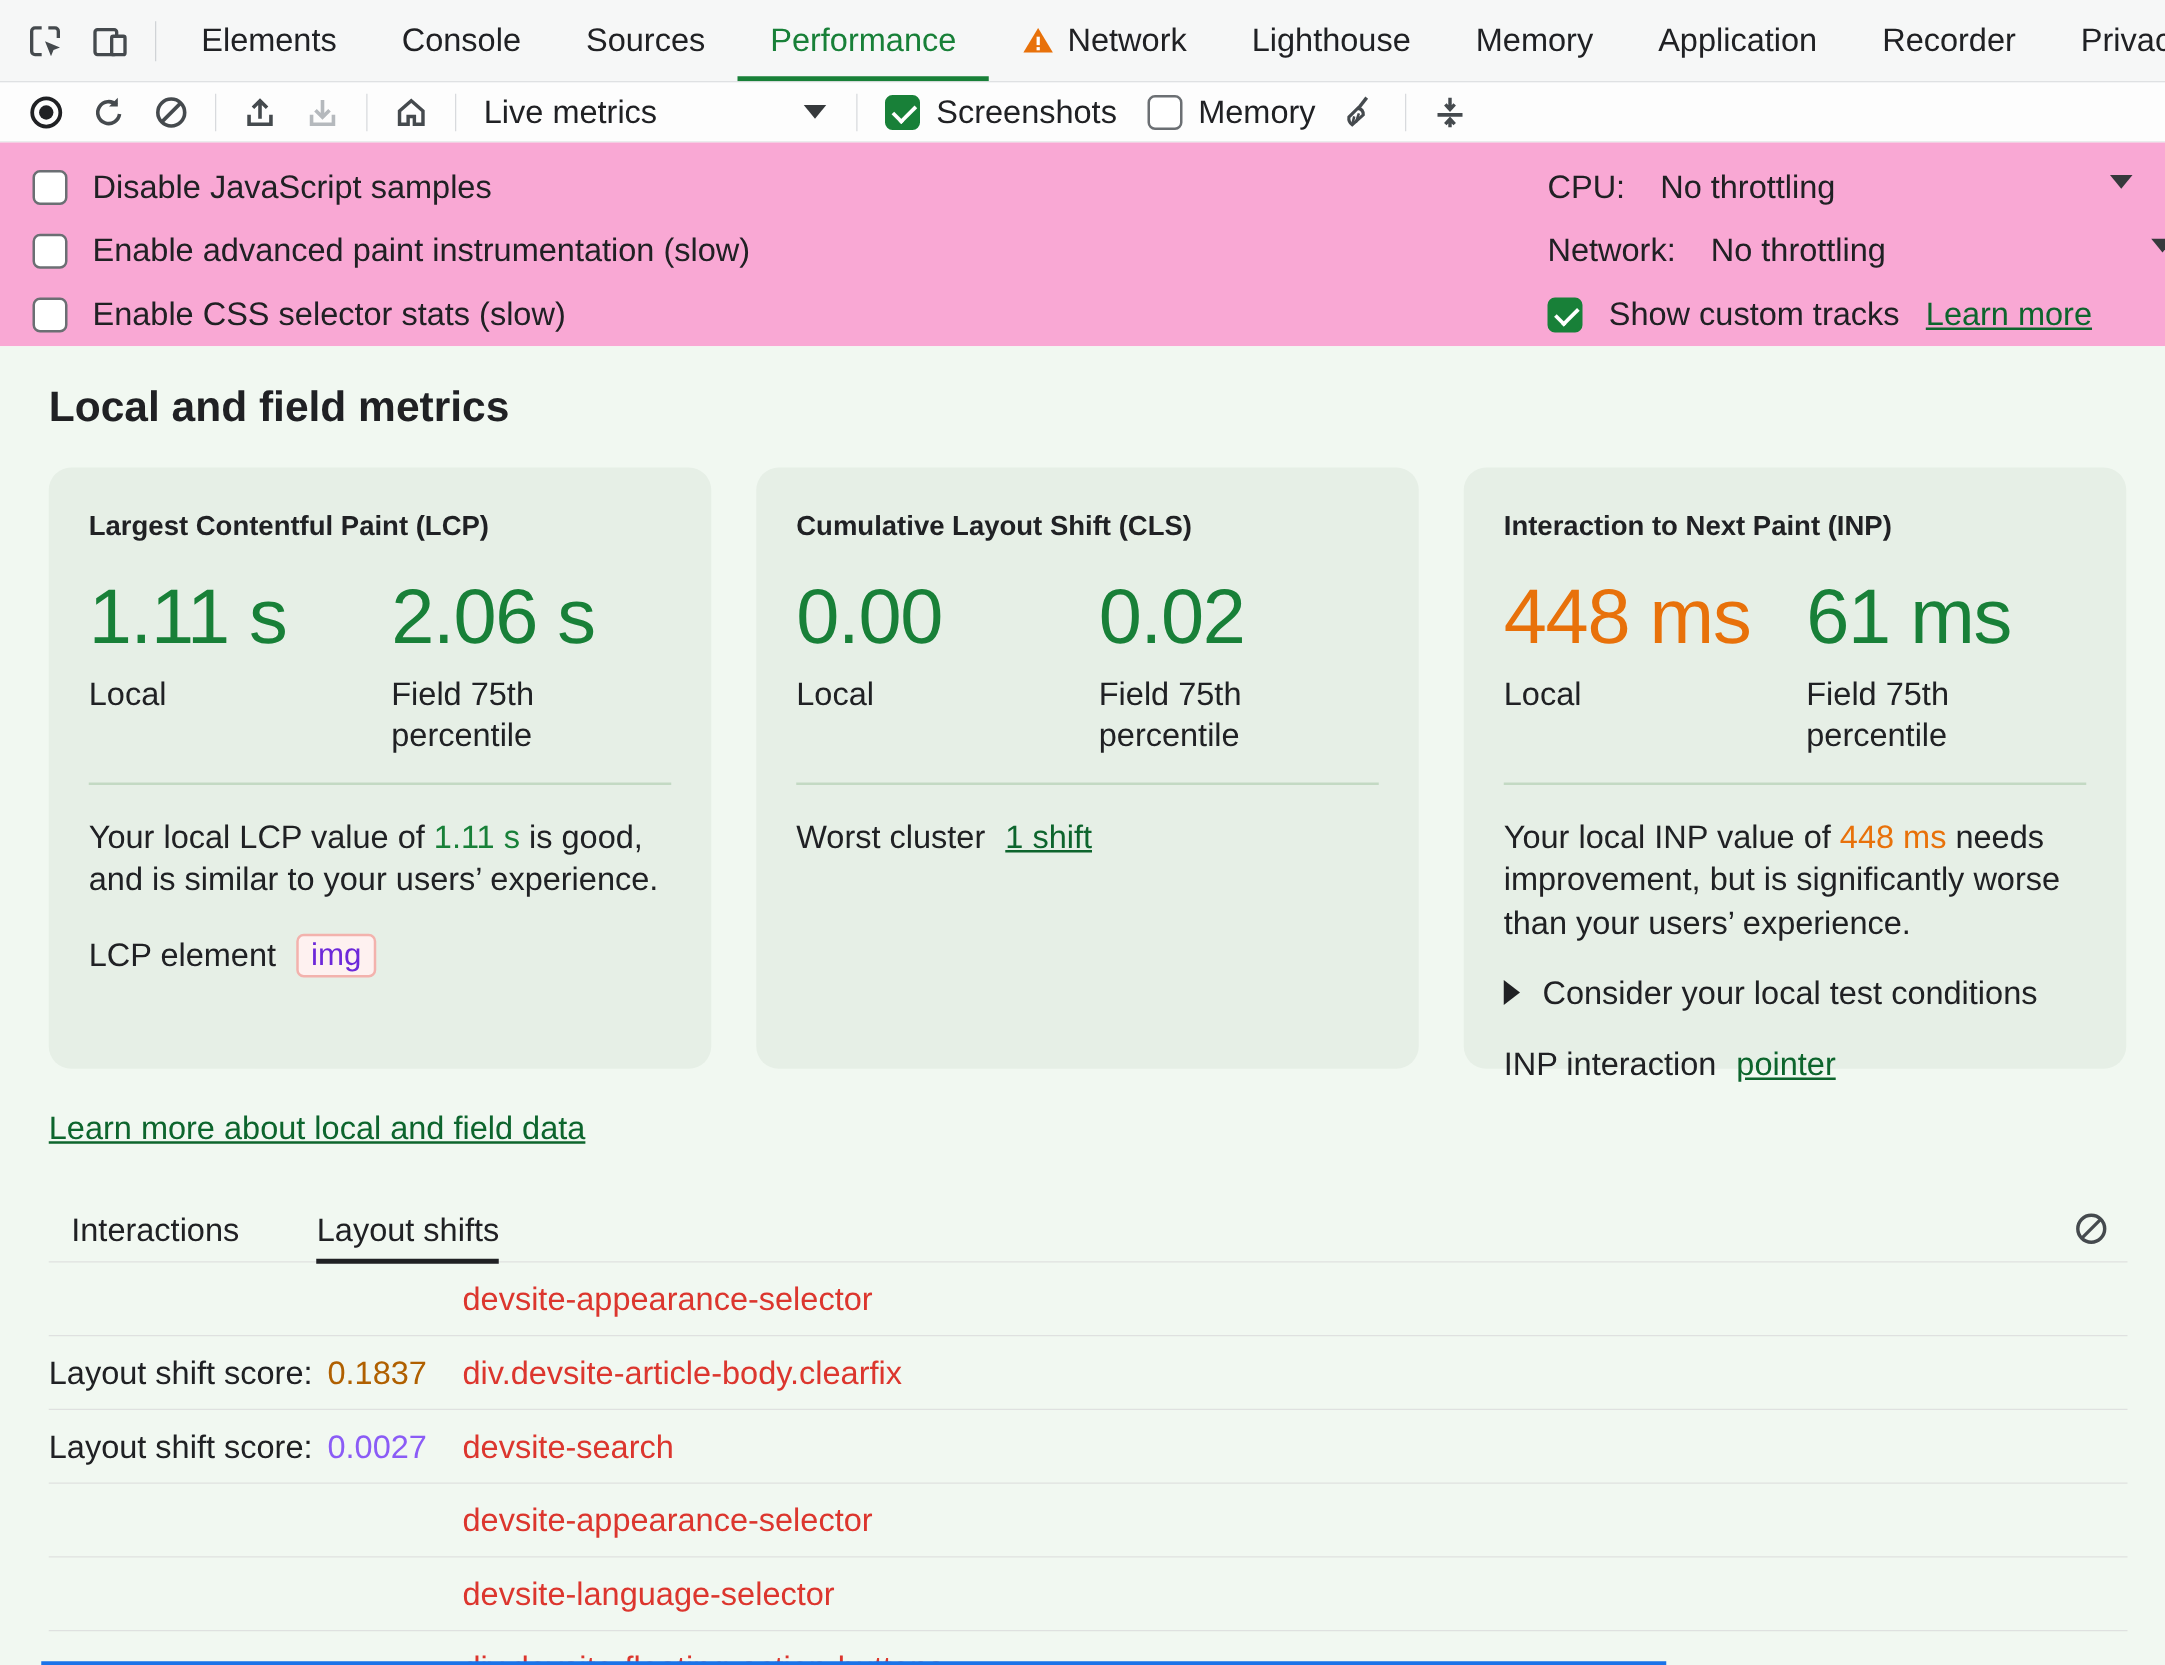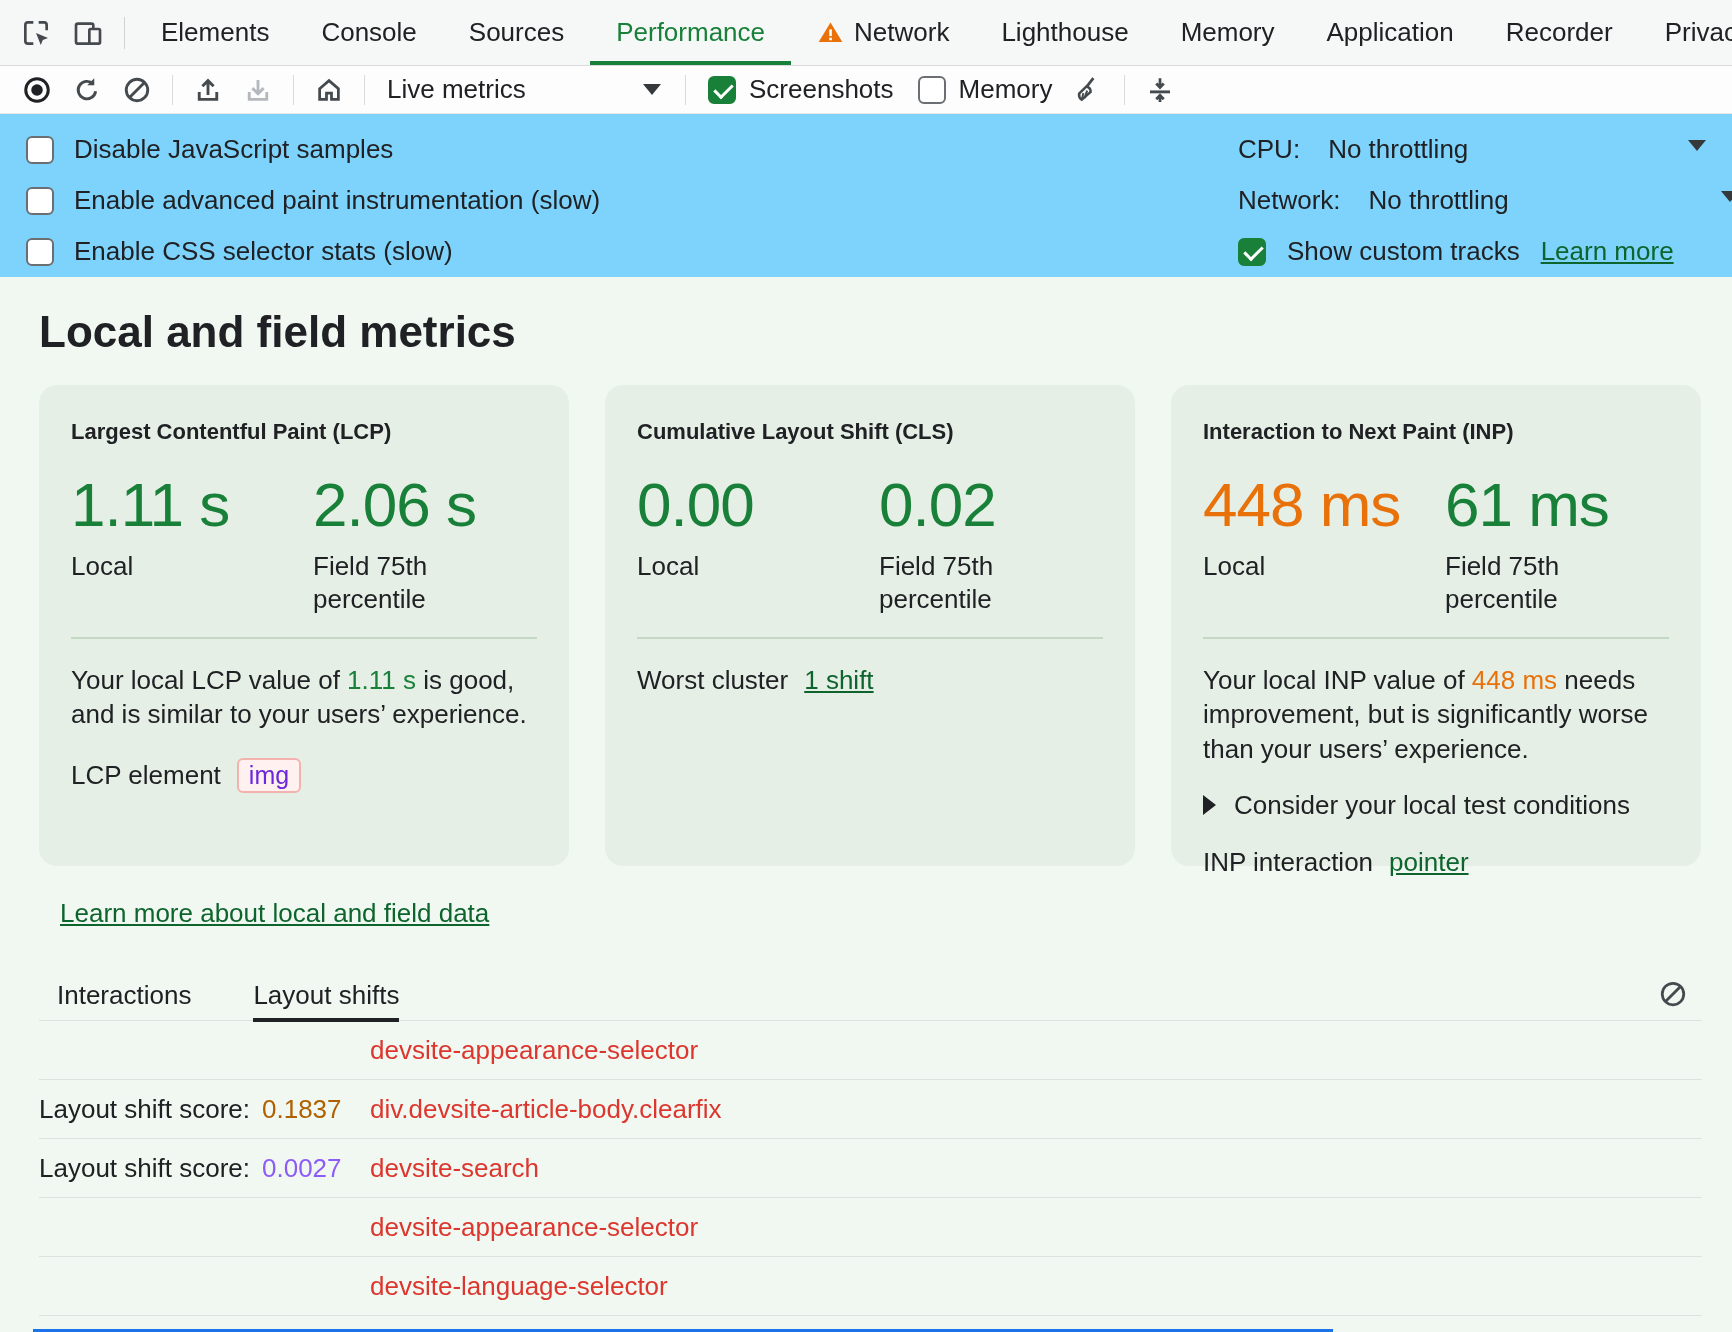--- a/index.html
+++ b/index.html
@@ -19,54 +19,54 @@
   .tool { width:50px; height:42px; display:flex; align-items:center; justify-content:center; flex:0 0 auto; }
   .tsep { width:1px; height:30px; background:#d8dadd; margin:0 10px; flex:0 0 auto; }
   .dropdown { display:flex; align-items:center; justify-content:space-between; width:300px; padding:0 14px 0 12px; }
   .caret-down { width:0; height:0; border-left:9px solid transparent; border-right:9px solid transparent; border-top:11px solid #36393c; }
   .chk { display:flex; align-items:center; gap:13px; padding:0 12px; white-space:nowrap; }
   .box { width:28px; height:28px; border:2.5px solid #6b6f73; border-radius:6px; background:#fff; flex:0 0 auto; position:relative; }
   .box.checked { background:#188038; border-color:#188038; }
   .box.checked::after { content:""; position:absolute; left:8px; top:2px; width:8px; height:15px; border:solid #fff; border-width:0 3.5px 3.5px 0; transform:rotate(45deg); }
 
   
-  .settings { position:relative; height:163px; background:#7dd3fc; padding:10px 0 0 26px; }
+  .settings { position:relative; height:163px; background:#f9a8d4; padding:10px 0 0 26px; }
   .set-row { display:flex; align-items:center; gap:20px; height:51px; }
   .settings-right { position:absolute; top:10px; left:1238px; width:494px; }
   .sr-row { display:flex; align-items:center; height:51px; position:relative; }
   .sr-label { margin-right:28px; }
   .sr-caret { position:absolute; top:16px; }
   .sr-caret.cpu { left:450px; }
   .sr-caret.net { left:483px; }
   .link { color:#0d652d; text-decoration:underline; cursor:pointer; }
 
   
   .main { position:relative; height:1059px; background:#f1f8f1; padding:0 30px 0 39px; overflow:hidden; }
-  .metrics-title { margin-top:30px; font-size:44px; font-weight:700; }
+  .metrics-title { margin-top:30px; font-size:34px; font-weight:700; }
 
   .cards { display:flex; gap:36px; margin-top:28px; }
   .card { width:530px; height:481px; background:#e6efe6; border-radius:18px; padding:34px 32px; flex:0 0 auto; }
   .card-title { font-size:22px; font-weight:700; }
   .card-values { display:flex; margin-top:24px; }
   .vblock { min-width:242px; }
   .big { font-size:62px; letter-spacing:-1px; color:#188038; }
   .big.orange { color:#e8710a; }
   .vlabel { margin-top:10px; line-height:1.25; }
   .vblock.second .vlabel { max-width:175px; }
   .card-divider { border-top:2px solid #c3d9c3; margin-top:22px; }
   .card-desc { margin-top:24px; line-height:1.32; }
   .hl-green { color:#188038; }
   .hl-orange { color:#e8710a; }
   .card-footer { margin-top:26px; display:flex; align-items:center; gap:16px; }
   .footer-label { font-weight:500; }
   .badge { color:#6d28d9; background:#fef1f0; border:2px solid #f3b2ad; border-radius:6px; padding:1px 10px; font-size:25px; cursor:pointer; }
   .disclosure { margin-top:24px; display:flex; align-items:center; gap:18px; font-weight:500; cursor:pointer; }
   .tri-right { width:0; height:0; border-top:10px solid transparent; border-bottom:10px solid transparent; border-left:13px solid #202124; flex:0 0 auto; }
 
-  .learn-more-block { margin-top:32px; display:inline-block;margin-left:21px; }
+  .learn-more-block { margin-top:32px; display:inline-block; }
 
   
   .log-tabs { display:flex; align-items:center; margin-top:42px; height:50px; position:relative; border-bottom:1px solid #dfe1e0; }
   .log-tab { position:relative; height:100%; display:flex; align-items:center; margin-left:18px; margin-right:44px; font-weight:500; cursor:pointer; }
   .log-tab.active::after { content:""; position:absolute; left:0; right:0; bottom:-2px; height:4px; background:#202124; }
   .log-clear { position:absolute; right:14px; top:8px; cursor:pointer; }
   .log-row { height:59px; display:flex; align-items:center; border-bottom:1px solid #dfe1e0; }
   .row-score { width:331px; display:flex; gap:12px; flex:0 0 auto; }
   .score-val.orange { color:#b06000; }
   .score-val.green { color:#8b5cf6; }

